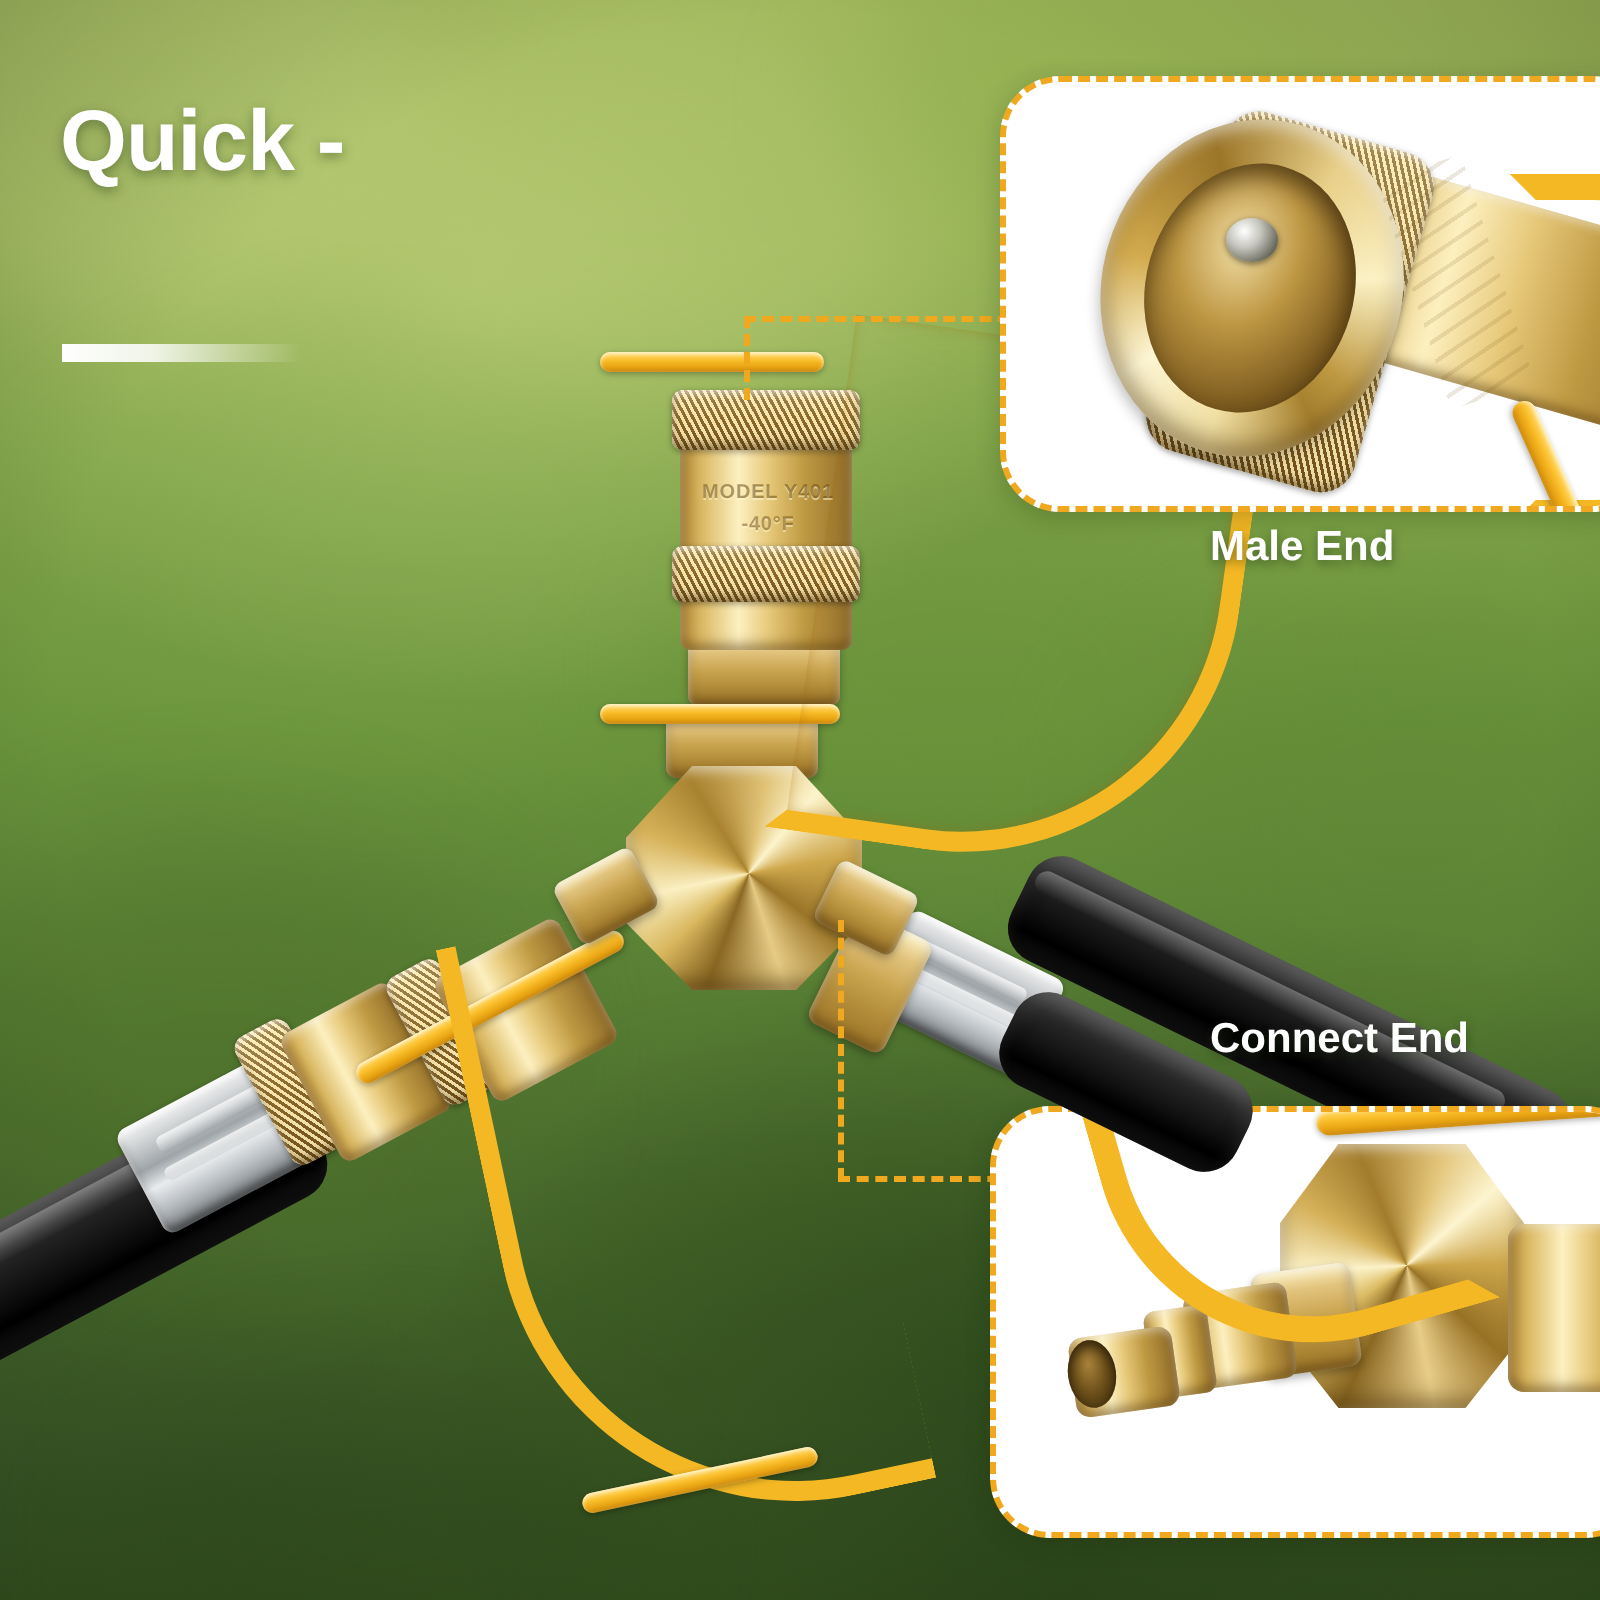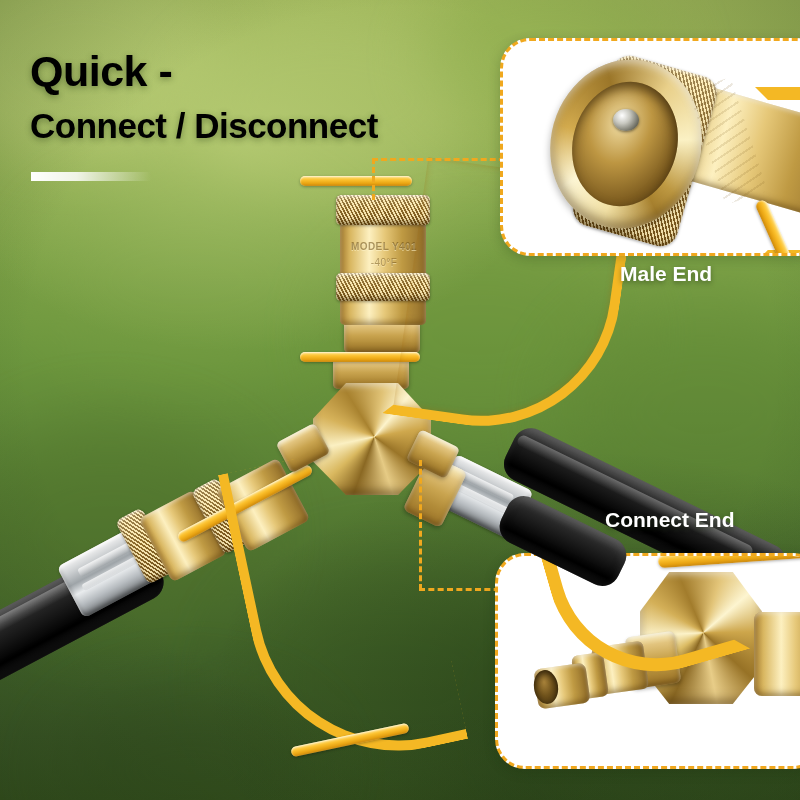--- a/index.html
+++ b/index.html
@@ -47,40 +47,40 @@
     background:linear-gradient(180deg,#fdf2c6 0%,#e2c madeup 0%,#e2c47e 20%,#c9a44f 48%,#b28c39 70%,#e9d housed 0%,#9d7529 100%);}
   .hexnut{background:linear-gradient(180deg,#fdf2c6 0%,#e2c47e 20%,#c9a44f 48%,#b28c39 72%,#9d7529 100%);
     box-shadow:inset 0 2px 4px rgba(255,255,255,.55), inset 0 -3px 6px rgba(70,45,8,.5), 0 2px 4px rgba(0,0,0,.3);}
 
   
   .cord{position:absolute;border-radius:99px;
     background:linear-gradient(180deg,#ffe07a 0%,#fbc02d 40%,#e8a312 75%,#c9870d 100%);
     box-shadow:inset 0 1px 2px rgba(255,255,255,.7), 0 1px 3px rgba(0,0,0,.3);}
 
   
-  .headline{position:absolute;color:#000000;font-weight:bold;letter-spacing:-.5px;
+  .headline{position:absolute;color:#ffffff;font-weight:bold;letter-spacing:-.5px;
     text-shadow:0 2px 6px rgba(40,60,20,.45);white-space:nowrap;}
   #title-line1{left:30px;top:47px;font-size:43px;line-height:48px;}
   #title-line2{left:30px;top:105px;font-size:35px;line-height:42px;}
   #title-underline{position:absolute;left:31px;top:172px;width:120px;height:9px;
     background:linear-gradient(90deg,#ffffff 0%,rgba(255,255,255,.85) 38%,rgba(255,255,255,0) 100%);}
 
   
   .callout{position:absolute;background:#ffffff;border:3px dashed #f0a81e;border-radius:30px;overflow:hidden;
     box-shadow:0 3px 12px rgba(20,40,10,.22);}
   .callout-inner{position:absolute;inset:0;overflow:hidden;border-radius:27px;}
 
   
   .leader{position:absolute;}
   .leader-h{border-top:3px dashed #f0a81e;}
   .leader-v{border-left:3px dashed #f0a81e;}
 
   .label{position:absolute;color:#ffffff;font-weight:bold;font-size:21px;white-space:nowrap;
     text-shadow:0 2px 5px rgba(30,50,15,.5);}
-  #label-male{left:620px;top:262px;}
+  #label-male{left:605px;top:262px;}
   #label-female{left:605px;top:508px;}
 </style>
 </head>
 <body>
 
 <div id="stage">
 
   <div class="bg-base"></div>
   <div class="bg-blob" style="left:-60px;top:-40px;width:280px;height:200px;background:#b4c872;"></div>
   <div class="bg-blob" style="left:180px;top:10px;width:300px;height:180px;background:#a8bf66;"></div>
@@ -144,21 +144,21 @@
   <div class="part" style="left:328px;top:185px;width:110px;height:180px;">
 
     <div class="hexnut" style="left:16px;top:134px;width:76px;height:34px;border-radius:5px;"></div>
 
     <div class="brass-v" style="left:12px;top:36px;width:86px;height:104px;border-radius:5px;"></div>
 
     <div style="position:absolute;left:14px;top:56px;width:84px;text-align:center;
          font-size:10px;font-weight:bold;color:rgba(108,78,22,.55);letter-spacing:.4px;
          text-shadow:0 1px 0 rgba(255,245,205,.55);">MODEL Y401</div>
     <div style="position:absolute;left:14px;top:72px;width:84px;text-align:center;
-         font-size:10px;font-weight:normal;color:rgba(108,78,22,.5);letter-spacing:.4px;
+         font-size:10px;font-weight:bold;color:rgba(108,78,22,.5);letter-spacing:.4px;
          text-shadow:0 1px 0 rgba(255,245,205,.5);">-40°F</div>
 
     <div class="knurl" style="left:8px;top:10px;width:94px;height:30px;border-radius:5px;"></div>
 
     <div class="knurl" style="left:8px;top:88px;width:94px;height:28px;border-radius:5px;"></div>
   </div>
 
   <div class="cord" style="left:300px;top:176px;width:112px;height:10px;"></div>
   <div class="cord" style="left:300px;top:352px;width:120px;height:10px;"></div>
   <div style="position:absolute;left:400px;top:160px;width:200px;height:250px;
@@ -236,19 +236,18 @@
       <div style="position:absolute;left:252px;top:-30px;width:150px;height:150px;
            border:13px solid #f4b824;border-color:#f4b824 #f4b824 transparent transparent;
            border-radius:0 110px 0 0;transform:rotate(12deg);"></div>
       <div class="cord" style="left:160px;top:-6px;width:150px;height:13px;transform:rotate(-4deg);"></div>
     </div>
   </div>
 
   <div class="hose" style="left:498px;top:516px;width:130px;height:50px;transform:rotate(26deg);z-index:3;"></div>
 
   <div class="headline" id="title-line1">Quick -</div>
-  <div class="headline" id="title-line2">Connect / Disconnect</div>
   <div id="title-underline"></div>
 
   <div class="label" id="label-male">Male End</div>
   <div class="label" id="label-female">Connect End</div>
 
 </div>
 
 </body></html>

